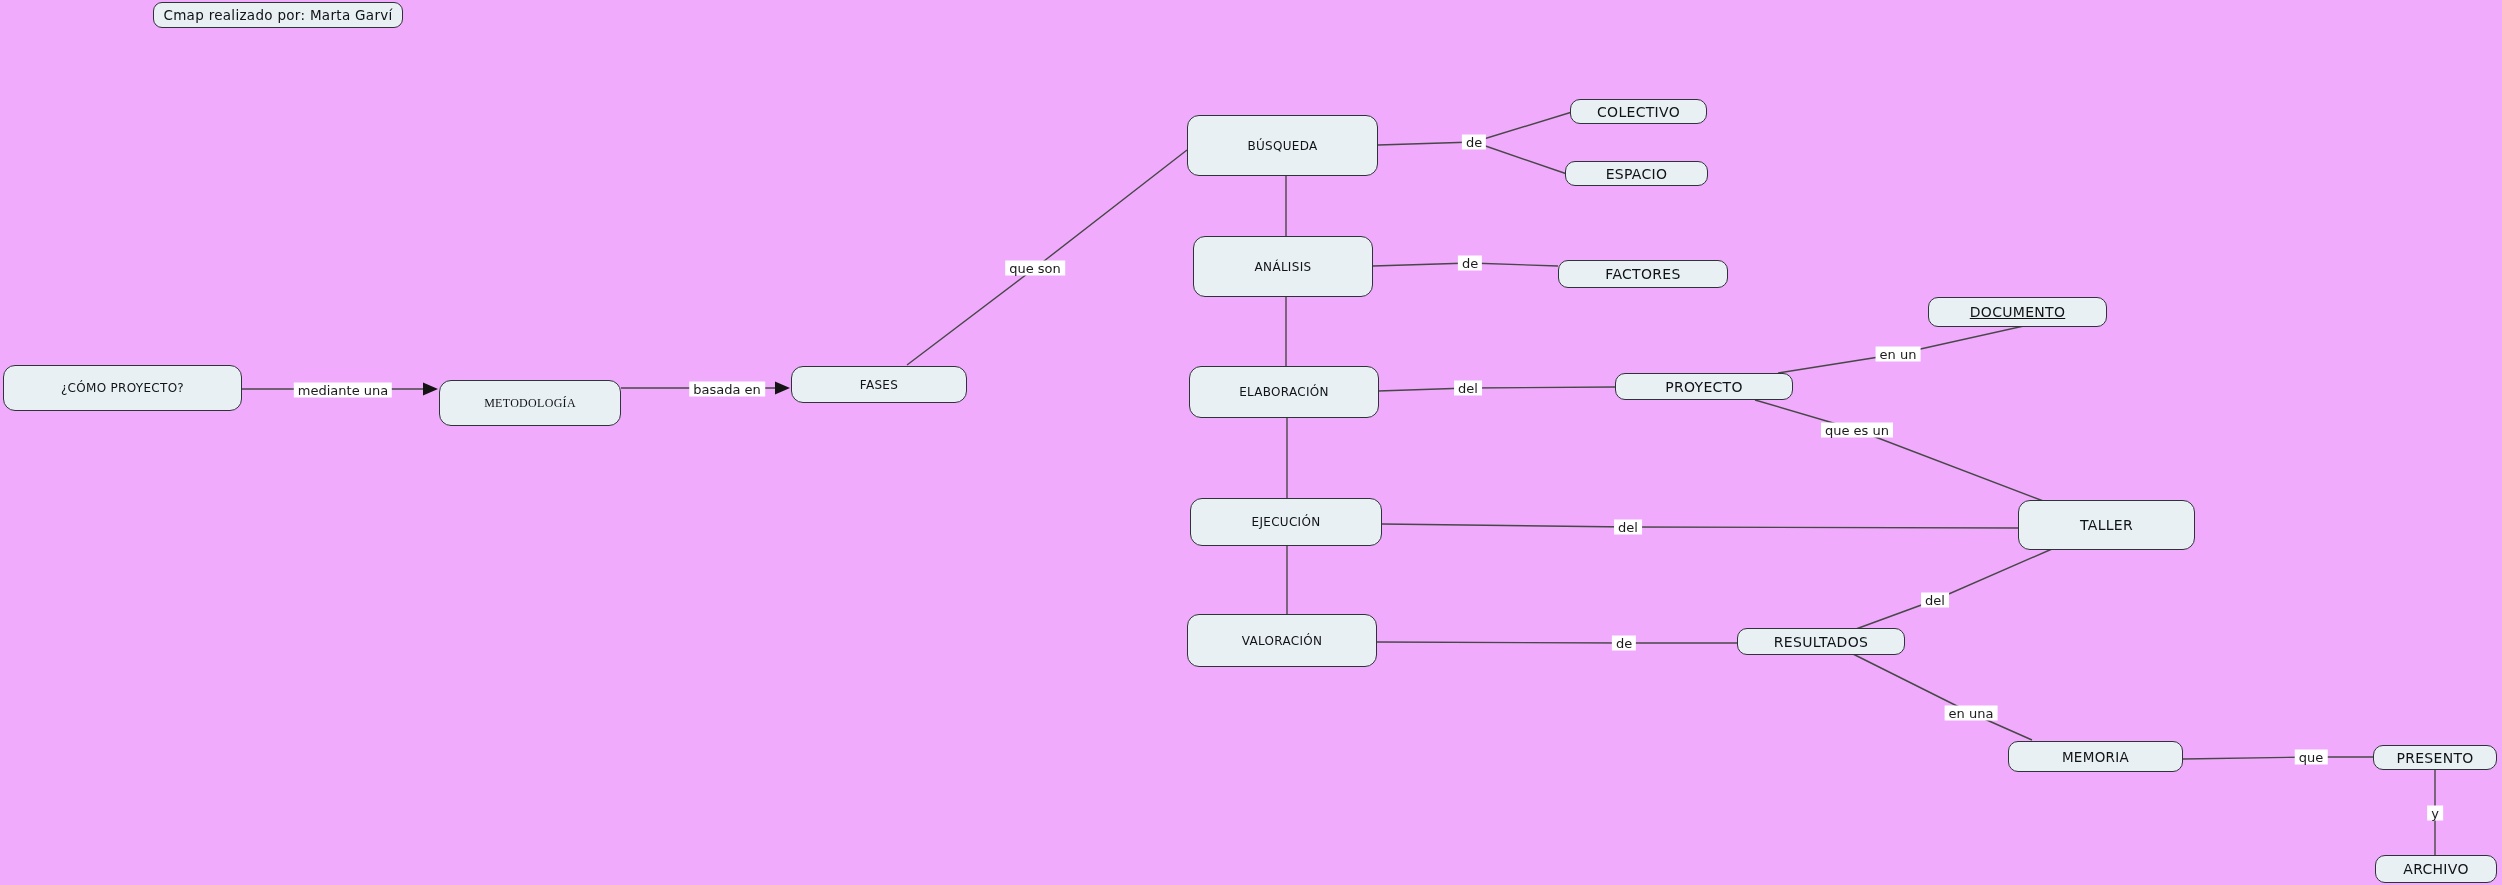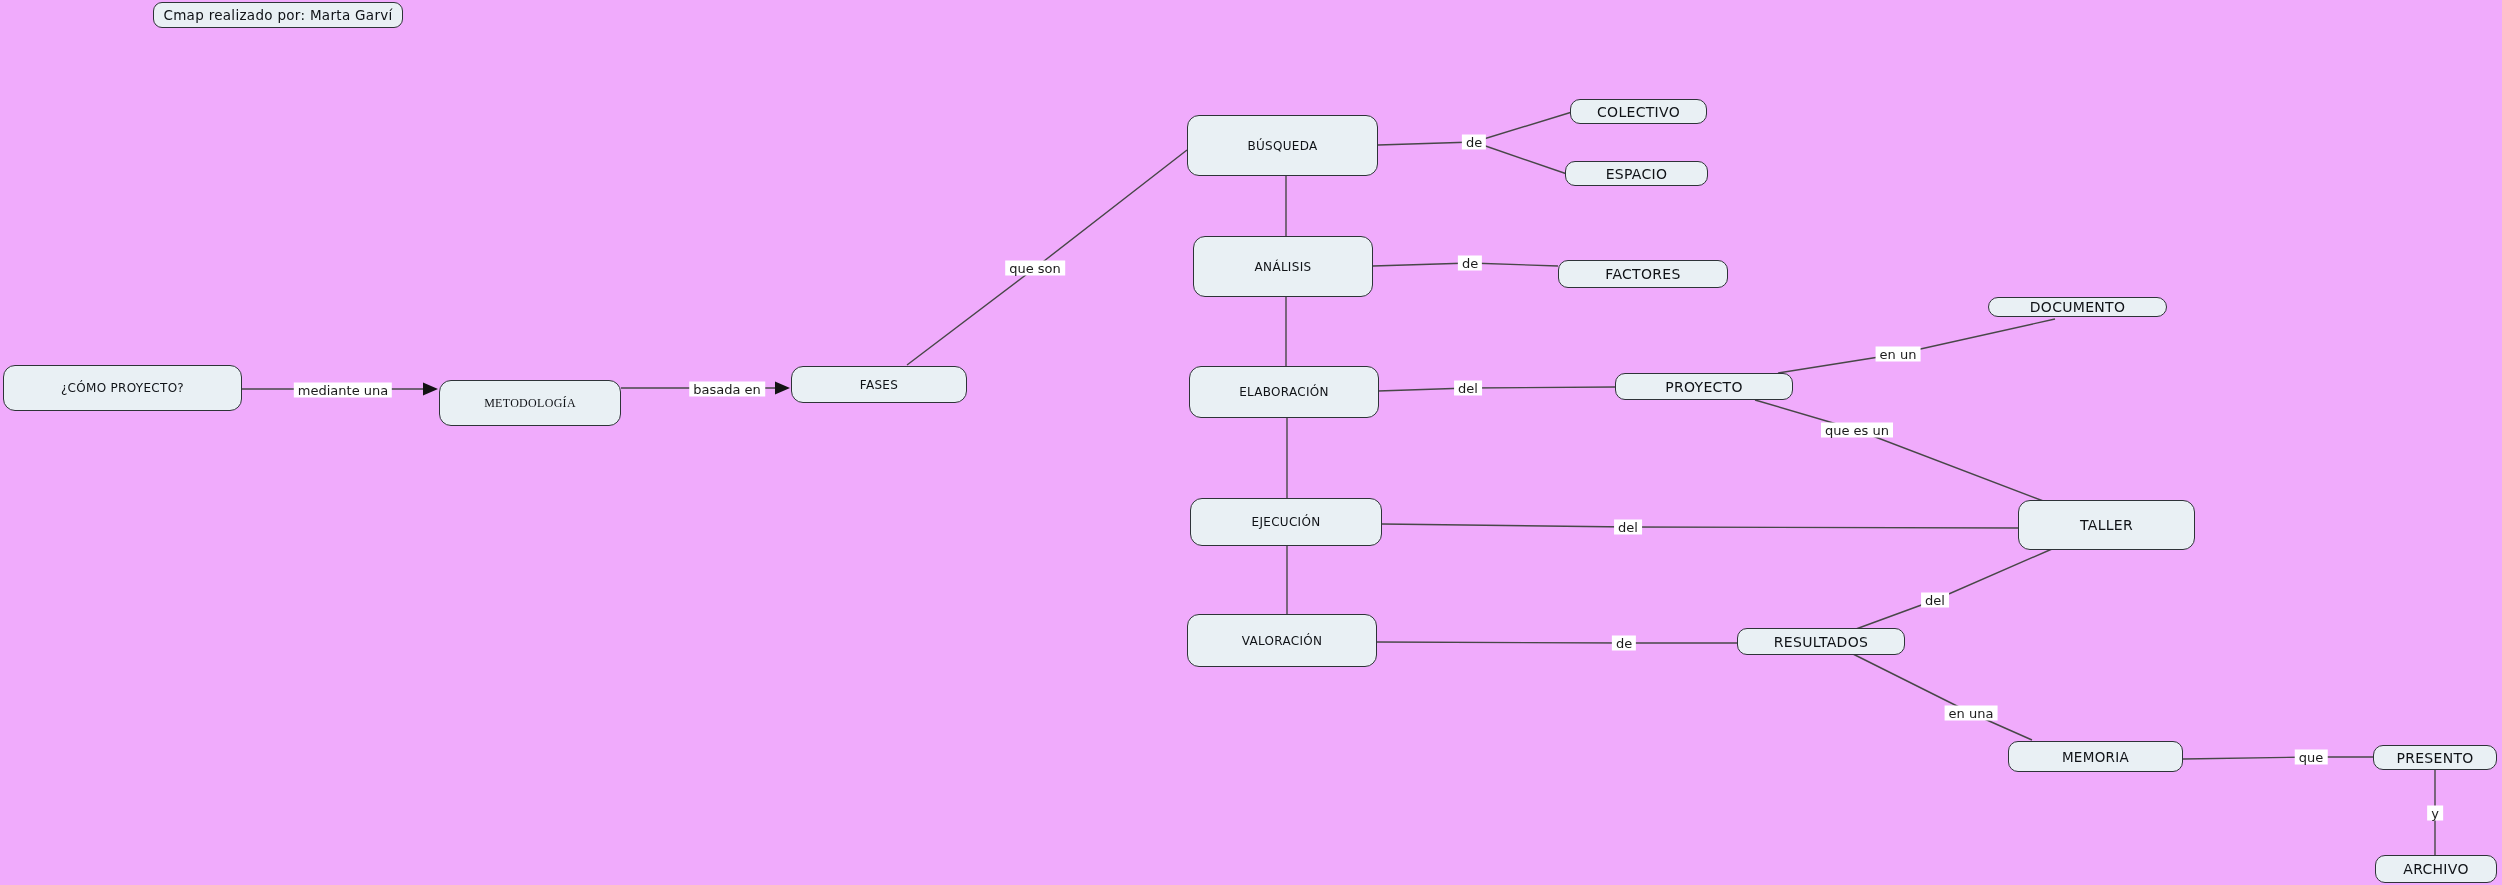--- a/index.html
+++ b/index.html
@@ -40,21 +40,21 @@
   #n-fases       { left:791px;  top:366px; width:176px; height:37px; }
   #n-busqueda    { left:1187px; top:115px; width:191px; height:61px; }
   #n-analisis    { left:1193px; top:236px; width:180px; height:61px; }
   #n-elaboracion { left:1189px; top:366px; width:190px; height:52px; }
   #n-ejecucion   { left:1190px; top:498px; width:192px; height:48px; }
   #n-valoracion  { left:1187px; top:614px; width:190px; height:53px; }
   #n-colectivo   { left:1570px; top:99px;  width:137px; height:25px; }
   #n-espacio     { left:1565px; top:161px; width:143px; height:25px; }
   #n-factores    { left:1558px; top:260px; width:170px; height:28px; }
   #n-proyecto    { left:1615px; top:373px; width:178px; height:27px; }
-  #n-documento   { left:1988px; top:297px; width:179px; height:20px; }
+  #n-documento   { left:1928px; top:297px; width:179px; height:30px;text-decoration:underline; }
   #n-taller      { left:2018px; top:500px; width:177px; height:50px; font-size:14px; }
   #n-resultados  { left:1737px; top:628px; width:168px; height:27px; }
   #n-memoria     { left:2008px; top:741px; width:175px; height:31px; font-size:13.5px; }
   #n-presento    { left:2373px; top:745px; width:124px; height:25px; }
   #n-archivo     { left:2375px; top:855px; width:122px; height:28px; }
 
   
   #l-mediante-una   { left:343px;  top:390px; }
   #l-basada-en      { left:727px;  top:389px; }
   #l-que-son        { left:1035px; top:268px; }

